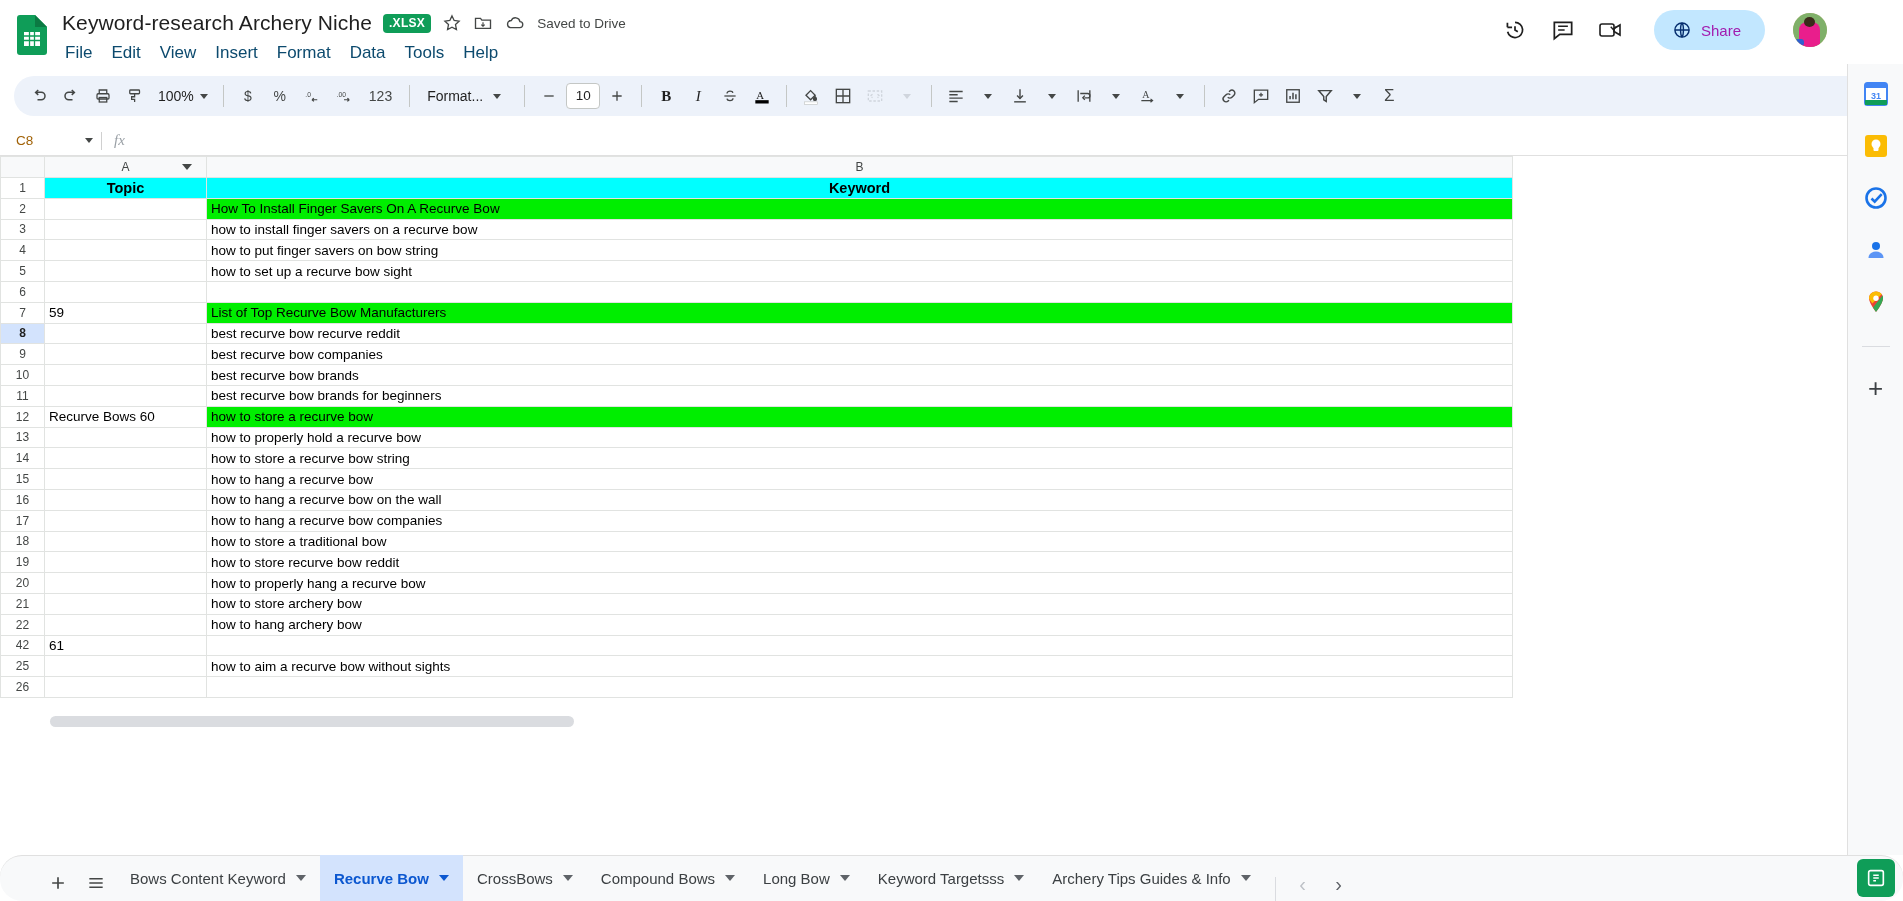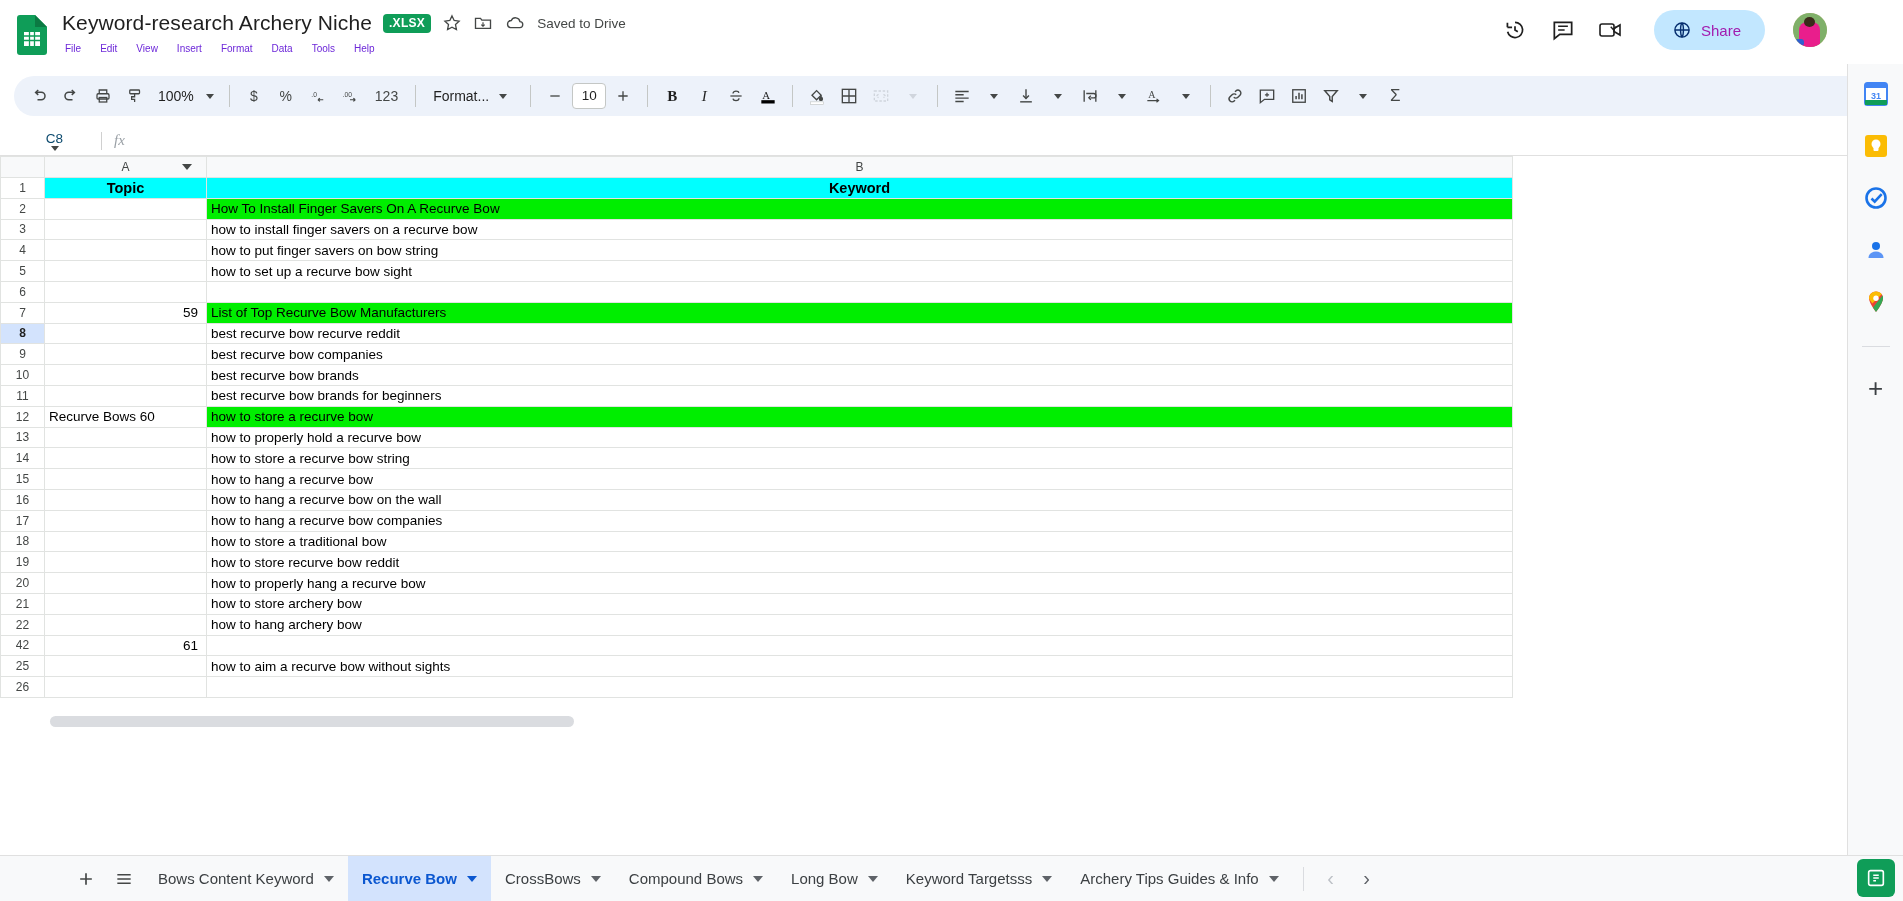--- a/index.html
+++ b/index.html
@@ -28,21 +28,21 @@
     white-space: nowrap; line-height: 28px;
   }
   .xlsx-badge {
     background: #0f9d58; color: #fff; font-size: 12px; font-weight: bold;
     padding: 2px 6px 3px 6px; border-radius: 4px; letter-spacing: .3px;
   }
   .tb-icon { color: #444746; display:flex; align-items:center; justify-content:center; cursor: pointer; }
   .saved-txt { font-size: 13.5px; color: #444746; white-space: nowrap; }
   .menu-row { display: flex; gap: 1px; margin-top: 2px; margin-left: -6px; }
   .menu-item {
-    font-size: 10px; color: #6d28d9; padding: 3px 9px; border-radius: 4px;
+    font-size: 17px; color: #0c4a6e; padding: 3px 9px; border-radius: 4px;
     cursor: pointer; white-space: nowrap;
   }
 
   .topright {
     position: absolute; right: 76px; top: 10px;
     display: flex; align-items: center; gap: 22px;
   }
   .share-btn {
     display: flex; align-items: center; gap: 9px;
     background: #c2e7ff; color: #a21caf; border-radius: 20px;
@@ -65,38 +65,38 @@
     display: flex; align-items: center; padding: 0 10px; gap: 2px;
     position: relative;
   }
   .tool {
     min-width: 30px; height: 30px; display: flex; align-items: center; justify-content: center;
     border-radius: 4px; cursor: pointer; color: #444746; font-size: 14px; padding: 0 4px;
   }
   .tool.disabled { opacity: .35; cursor: default; }
   .tool.wide { padding: 0 8px; }
   .sep { width: 1px; height: 22px; background: #c4c7c5; margin: 0 7px; }
-  .zoom-box { display:flex; align-items:center; gap:12px; font-size: 14px; color:#1f1f1f; padding: 0 6px; cursor:pointer; }
+  .zoom-box { display:flex; align-items:center; gap:6px; font-size: 14px; color:#1f1f1f; padding: 0 6px; cursor:pointer; }
   .font-box { display:flex; align-items:center; gap:10px; font-size: 14px; color:#1f1f1f; padding: 0 8px; cursor:pointer; min-width: 96px;}
   .fontsize-field {
     width: 34px; height: 26px; border: 1px solid #c4c7c5; border-radius: 4px;
     background: #fff; font-size: 13.5px; color: #1f1f1f; text-align: center; line-height: 24px;
     cursor: text;
   }
   .caret { width:0;height:0;border-left:4px solid transparent;border-right:4px solid transparent;border-top:5px solid #444746; }
   .collapse-btn { position: absolute; right: 14px; top: 5px; }
 
   
   .formulabar {
     height: 30px; display: flex; align-items: center; border-bottom: 1px solid #e0e0e0;
     background: #fff; padding-left: 6px;
   }
   .namebox {
     width: 95px; display: flex; align-items: center; justify-content: space-between;
-    font-size: 13.5px; color: #0c4a6e; padding: 0 8px 0 10px; cursor: text; flex-direction: column;
+    font-size: 13.5px; color: #a16207; padding: 0 8px 0 10px; cursor: text;
   }
   .fbsep { width:1px; height: 18px; background: #d0d0d0; }
   .fx { color: #9aa0a6; font-size: 15px; font-style: italic; padding: 0 12px; font-family: "Liberation Serif", serif; }
   .finput { flex: 1; font-size: 13.5px; color: #1f1f1f; cursor: text; }
 
   
   .gridarea { position: relative; height: 557px; background: #fff; overflow: hidden; }
   table.sheet { border-collapse: collapse; table-layout: fixed; width: 1512px; }
   table.sheet col.c-head { width: 44px; }
   table.sheet col.c-a { width: 162px; }
@@ -114,21 +114,21 @@
   td.rownum {
     width: 44px; height: 20.8px; background: #fff; border: 1px solid #e1e3e1;
     font-size: 12px; color: #444746; text-align: center; vertical-align: middle;
   }
   tr.active-row td.rownum { background: #d3e3fd; color: #1f1f1f; font-weight: bold; }
   td.cell {
     border: 1px solid #e1e3e1; height: 20.8px; font-size: 13.5px; color: #000;
     padding: 0 4px; vertical-align: middle; white-space: nowrap; overflow: hidden;
   }
   td.cell.a-col { border-left: 1px solid #e1e3e1; }
-  td.num { text-align: right; padding-right: 8px; }
+  td.num { text-align: left; padding-right: 8px; }
   td.center-bold { text-align: center; font-weight: bold; font-size: 14.5px; }
   .cyan { background: #00ffff; }
   .green { background: #00ee00; }
 
   
   .vscroll {
     position: absolute; right: 2px; top: 24px; width: 12px; height: 520px;
   }
   .vthumb {
     position: absolute; top: 0; left: 0; width: 12px; height: 32px;
@@ -140,21 +140,21 @@
   .hthumb {
     position: absolute; left: 50px; top: 2px; width: 524px; height: 11px;
     background: #dadce0; border-radius: 6px; cursor: pointer;
   }
   .scroll-arrows { position: absolute; right: 14px; top: 0; display: flex; gap: 10px; color:#80868b; font-size: 11px; }
 
   
   .tabbar {
     position: absolute; bottom: 0; left: 0; right: 0; height: 46px;
     background: #f8f9fa; border-top: 1px solid #e0e0e0;
-    display: flex; align-items: center; padding-left: 68px; gap: 2px;
+    display: flex; align-items: flex-end; padding-left: 40px; gap: 2px; border-radius: 22px;
   }
   .tab-icon-btn {
     width: 36px; height: 36px; display:flex; align-items:center; justify-content:center;
     border-radius: 50%; color: #444746; cursor: pointer;
   }
   .sheet-tab {
     display: flex; align-items: center; gap: 10px; height: 46px;
     padding: 0 14px; font-size: 15px; color: #3c4043; cursor: pointer; white-space: nowrap;
   }
   .sheet-tab.active { background: #d3e3fd; color: #0b57d0; font-weight: bold; }

